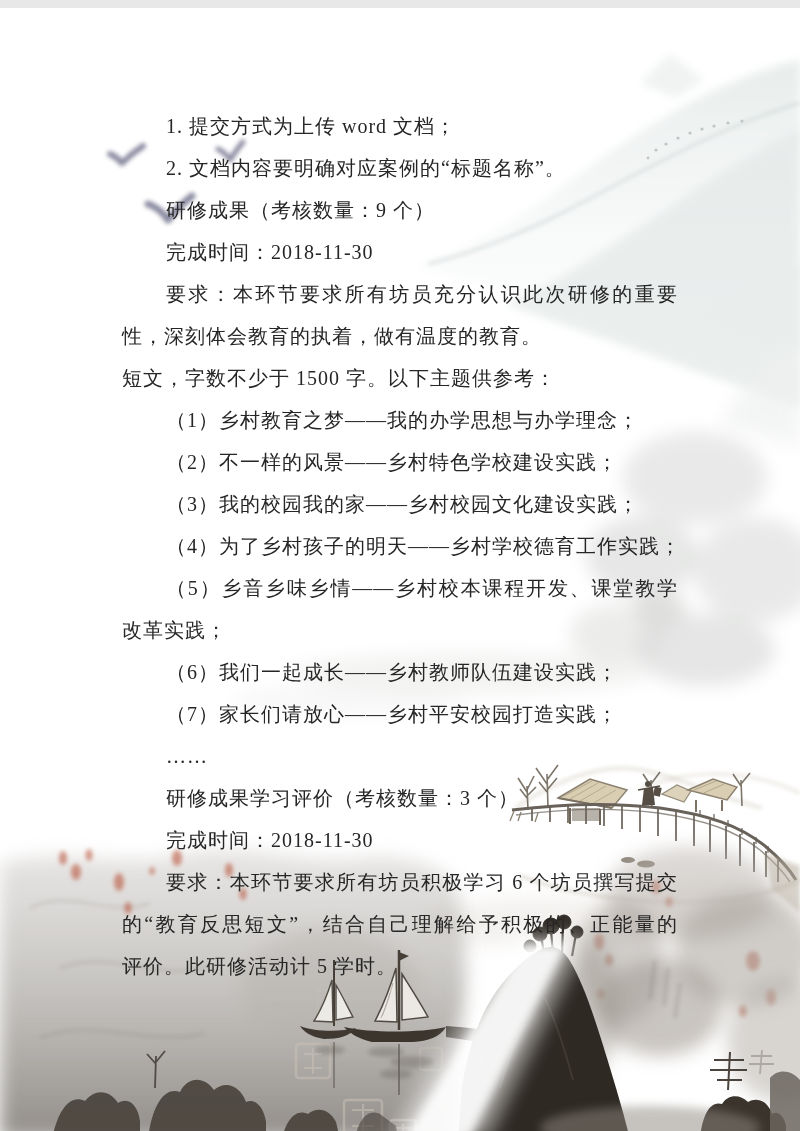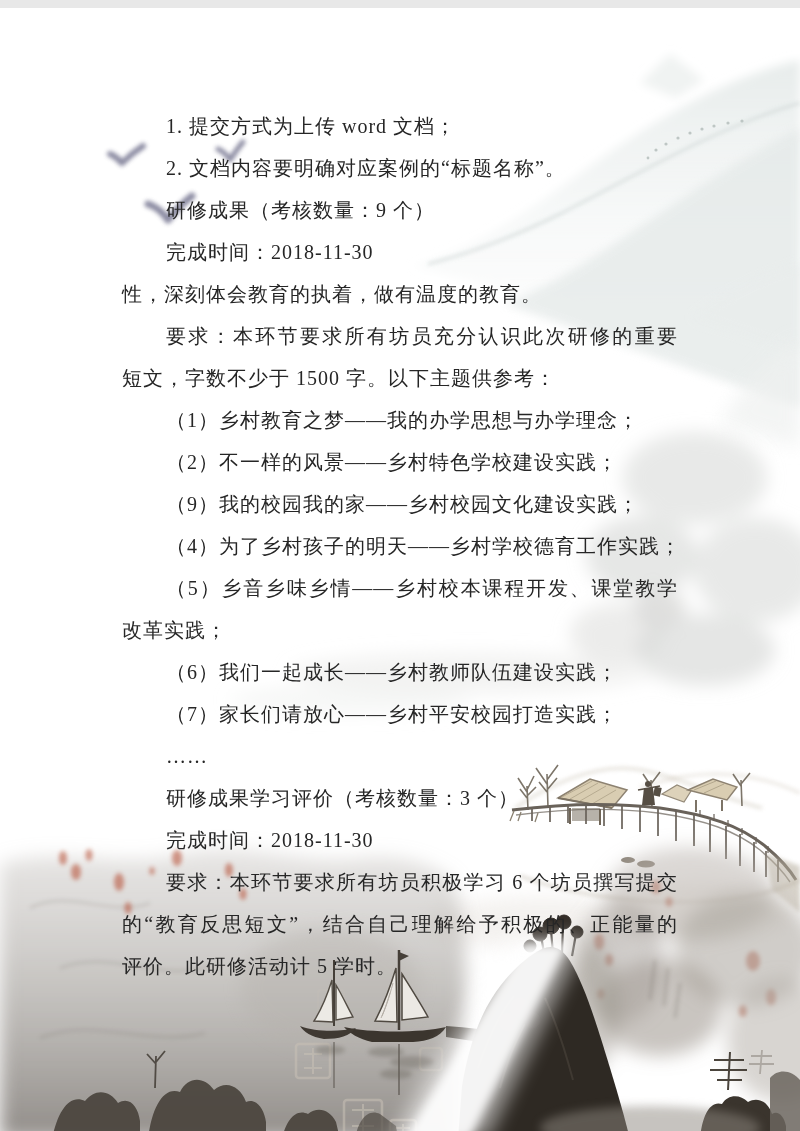--- a/index.html
+++ b/index.html
@@ -232,26 +232,26 @@
         <path d="M404,1131 L523,936 L568,936 L470,1131 Z" fill="#ffffff" opacity="0.9" filter="url(#b5)"></path>
       </g>
     </g>
   </svg>
 
   <div class="doc">
     <div class="line ind">1. 提交方式为上传 word 文档；</div>
     <div class="line ind">2. 文档内容要明确对应案例的“标题名称”。</div>
     <div class="line ind">研修成果（考核数量：9 个）</div>
     <div class="line ind">完成时间：2018-11-30</div>
+    <div class="line ind just">要求：本环节要求所有坊员充分认识此次研修的重要</div>
     <div class="line">性，深刻体会教育的执着，做有温度的教育。</div>
-    <div class="line ind just">要求：本环节要求所有坊员充分认识此次研修的重要</div>
     <div class="line">短文，字数不少于 1500 字。以下主题供参考：</div>
     <div class="line ind">（1）乡村教育之梦——我的办学思想与办学理念；</div>
     <div class="line ind">（2）不一样的风景——乡村特色学校建设实践；</div>
-    <div class="line ind">（9）我的校园我的家——乡村校园文化建设实践；</div>
+    <div class="line ind">（3）我的校园我的家——乡村校园文化建设实践；</div>
     <div class="line ind">（4）为了乡村孩子的明天——乡村学校德育工作实践；</div>
     <div class="line ind just">（5）乡音乡味乡情——乡村校本课程开发、课堂教学</div>
     <div class="line">改革实践；</div>
     <div class="line ind">（6）我们一起成长——乡村教师队伍建设实践；</div>
     <div class="line ind">（7）家长们请放心——乡村平安校园打造实践；</div>
     <div class="line ind">……</div>
     <div class="line ind">研修成果学习评价（考核数量：3 个）</div>
     <div class="line ind">完成时间：2018-11-30</div>
     <div class="line ind just">要求：本环节要求所有坊员积极学习 6 个坊员撰写提交</div>
     <div class="line just">的“教育反思短文”，结合自己理解给予积极的、正能量的</div>

